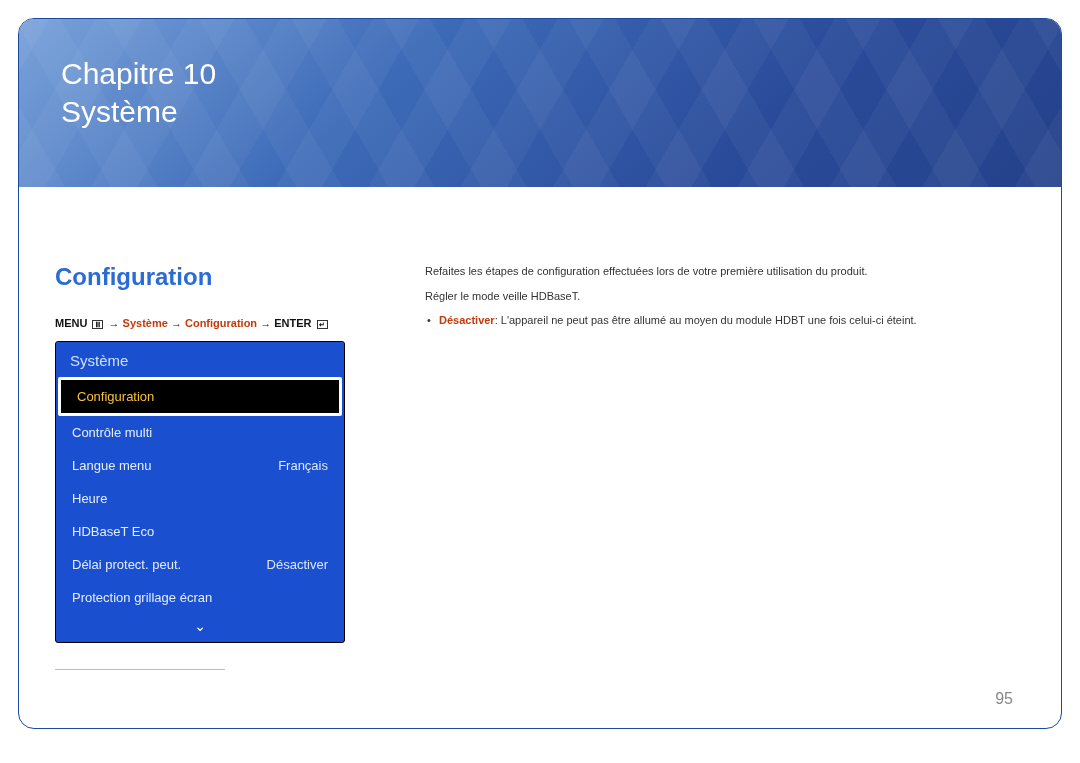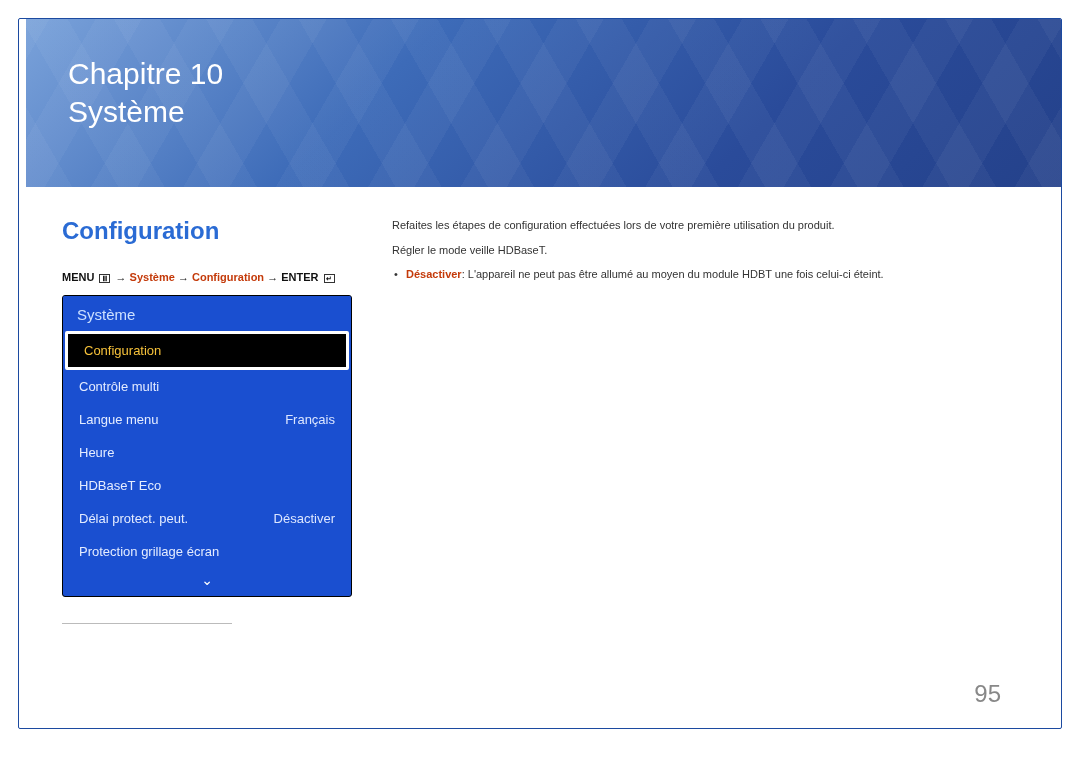--- a/index.html
+++ b/index.html
@@ -4,24 +4,23 @@
 <style>
   * { margin: 0; padding: 0; box-sizing: border-box; }
   body { font-family: Arial, Helvetica, sans-serif; background: #fff; width: 1080px; height: 763px; position: relative; }
 
   .page-frame {
     position: absolute;
     left: 18px; top: 18px;
     width: 1044px;
     height: 711px;
     border: 1px solid #1c4aa0;
-    border-radius: 2px;
+    border-radius: 16px;
     overflow: hidden;
     background: #fff;
-    padding-left: 7px;
   }
 
   .header-band {
     height: 168px;
     background: linear-gradient(135deg, #7aa2da 0%, #3d6bb8 35%, #2a4b9a 70%, #24418a 100%);
     position: relative;
     overflow: hidden;
   }
   .header-pattern {
     position: absolute; inset: 0;
@@ -35,20 +34,22 @@
     color: #fff;
     font-size: 30px;
     font-weight: 400;
     line-height: 1.25;
     font-family: "Segoe UI", Arial, sans-serif;
   }
 
   .content-wrap {
     display: flex;
     padding: 30px 36px 20px 36px;
+    gap: 40px;
+    margin-top: 46px;
   }
 
   .left-col { width: 330px; flex-shrink: 0; }
   .section-heading {
     color: #2a6bd4;
     font-size: 24px;
     font-weight: 600;
     margin-bottom: 26px;
   }
   .menu-path {
@@ -123,23 +124,23 @@
   .note-light { color: #aaa; }
   .accent-red { color: #c43a0a; font-weight: 700; }
   .bullet-list { list-style: none; padding-left: 14px; }
   .bullet-list li { position: relative; margin-bottom: 6px; line-height: 1.5; }
   .bullet-list li::before {
     content: "•"; position: absolute; left: -12px; color: #333;
   }
 
   .page-number {
     position: absolute;
-    right: 60px;
+    right: 48px;
     bottom: 20px;
-    font-size: 24px;
+    font-size: 16px;
     color: #888;
   }
 </style>
 </head>
 <body>
 
 <div class="page-frame">
 
   <div class="header-band">
     <div class="header-pattern"></div>

